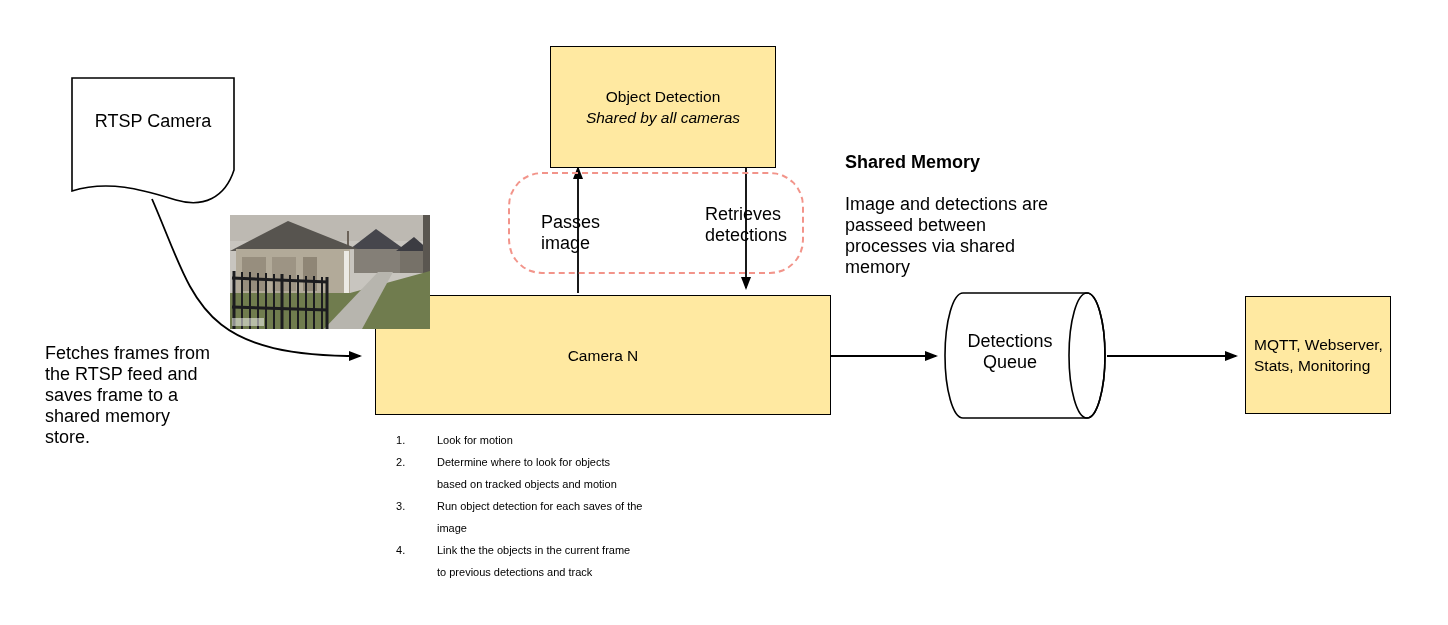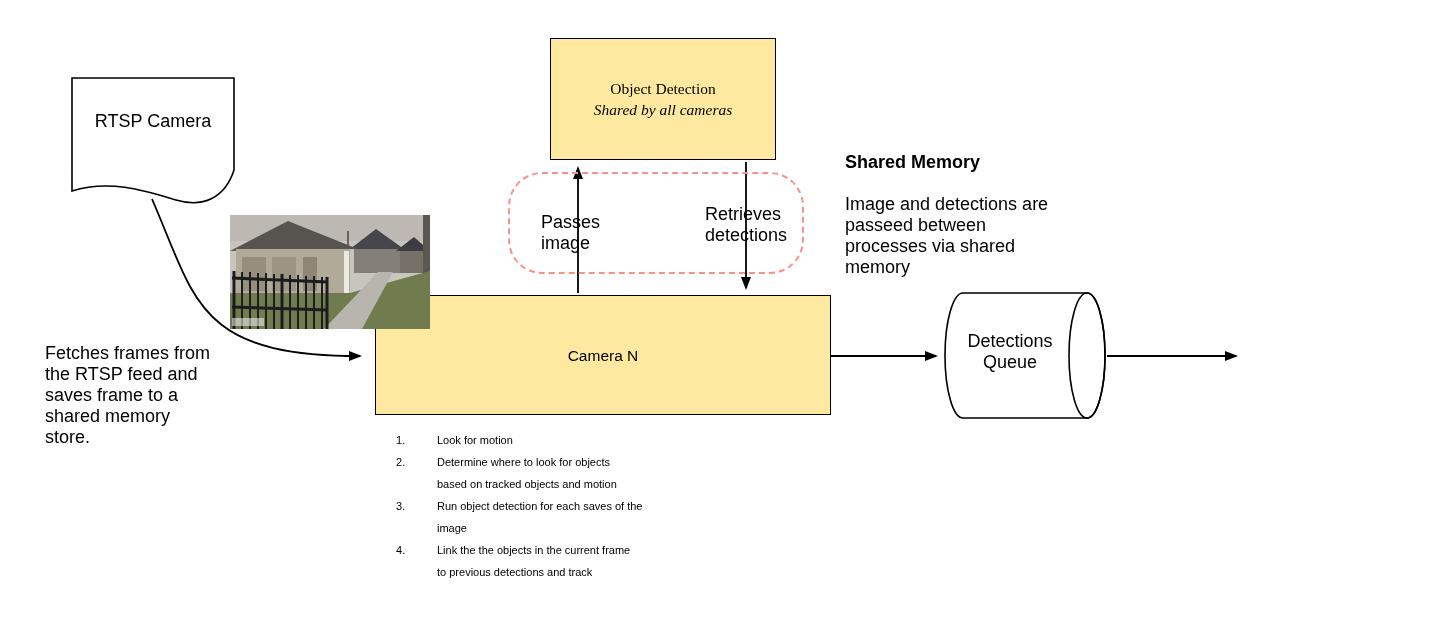--- a/index.html
+++ b/index.html
@@ -28,21 +28,21 @@
     flex-direction: column;
     align-items: center;
     justify-content: center;
     font-size: 15.5px;
     line-height: 21px;
     text-align: center;
     z-index: 2;
     white-space: pre-line;
   }
 
-  .od-node   { left: 550px; top: 38px;  width: 226px; height: 122px; font-family: Liberation Serif, serif; }
+  .od-node   { left: 550px; top: 46px;  width: 226px; height: 122px; }
   .cam-node  { left: 375px; top: 295px; width: 456px; height: 120px; text-align: center; }
   .out-node  { left: 1245px; top: 296px; width: 146px; height: 118px;
                align-items: flex-start; text-align: left; padding-left: 8px; }
 
   .italic { font-style: italic; }
   .bold   { font-weight: bold; }
 
   .shared-frame {
     position: absolute;
     left: 508px; top: 172px;
@@ -182,20 +182,24 @@
   <div class="label retr-label">Retrieves
 detections</div>
 
   <div class="node cam-node">
     <span>Camera N</span>
   </div>
 
   <div class="label queue-label">Detections
 Queue</div>
 
+  <div class="node out-node">
+    <span>MQTT, Webserver,
+Stats, Monitoring</span>
+  </div>
 
   <div class="label fetch-note">Fetches frames from
 the RTSP feed and
 saves frame to a
 shared memory
 store.</div>
 
   <div class="label sm-note">
     <div class="bold">Shared Memory</div>
     <div>Image and detections are

